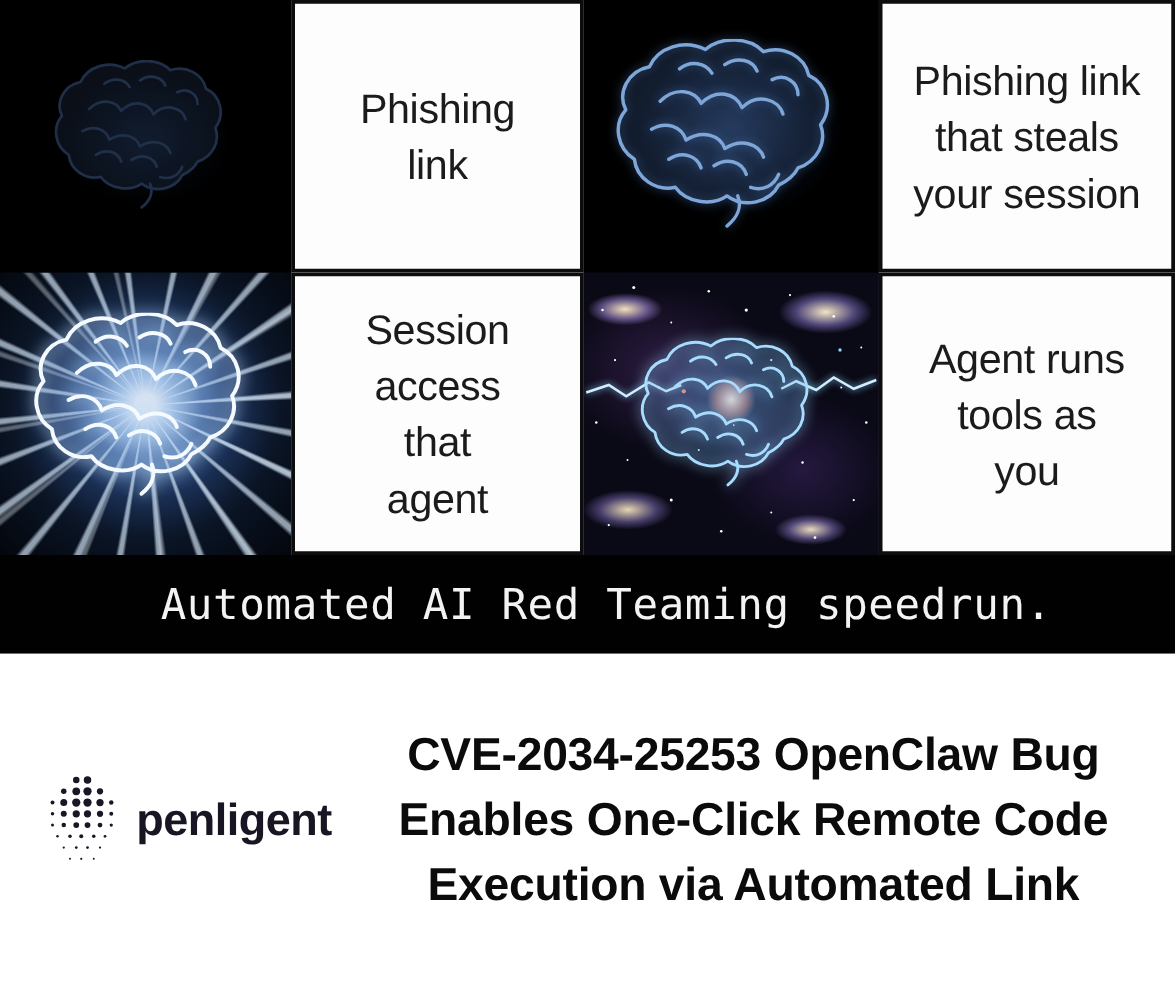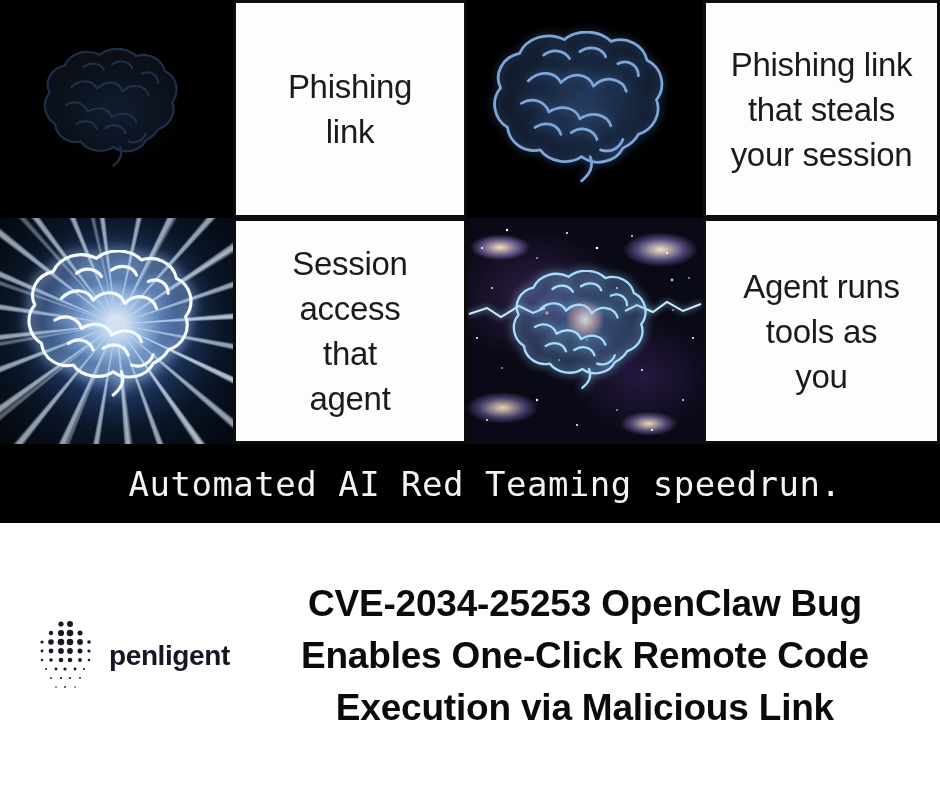--- a/index.html
+++ b/index.html
@@ -83,21 +83,21 @@
     font-size:34px; color:#f3f3f3; letter-spacing:.5px;margin-left:30px;
   }
 
   
   .footer {
     width:940px; height:265px; background:#ffffff;
     display:flex; align-items:center;
   }
   .brand { display:flex; align-items:center; gap:13px; margin-left:34px; flex:0 0 auto; }
   .brand-name {
-    font-size:28px; font-weight:bold; color:#191522; letter-spacing:-0.4px;
+    font-size:36px; font-weight:bold; color:#191522; letter-spacing:-0.4px;
   }
   .headline {
     flex:1 1 auto; text-align:center; padding:0 6px;
     font-size:37px; font-weight:bold; line-height:52px; color:#0b0b0b; letter-spacing:-0.2px;
   }
   .headline span { display:block; }
 </style>
 </head>
 <body>
 
@@ -242,17 +242,17 @@
             <circle cx="31" cy="70" r="0.9"></circle>
             <circle cx="41" cy="70" r="0.8"></circle>
         </g>
       </svg>
       <span class="brand-name">penligent</span>
     </div>
 
     <div class="headline">
       <span>CVE-2034-25253 OpenClaw Bug</span>
       <span>Enables One-Click Remote Code</span>
-      <span>Execution via Malicious Link</span>
+      <span>Execution via Automated Link</span>
     </div>
 
   </div>
 </div>
 
 </body></html>

